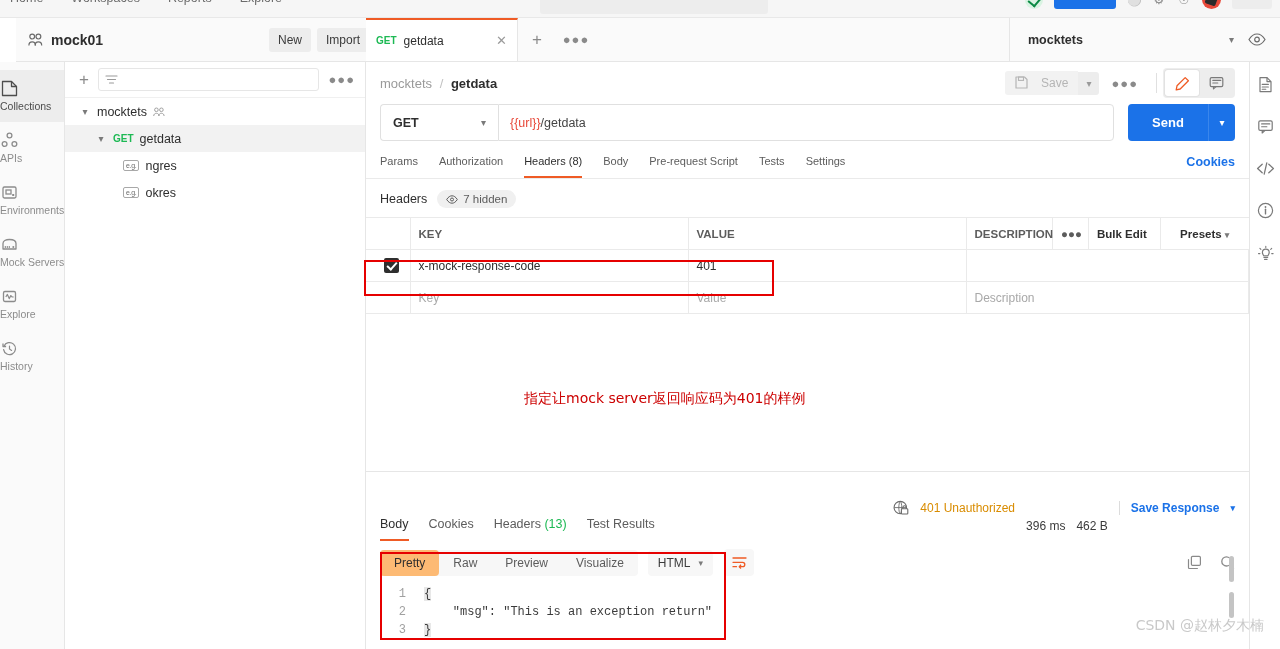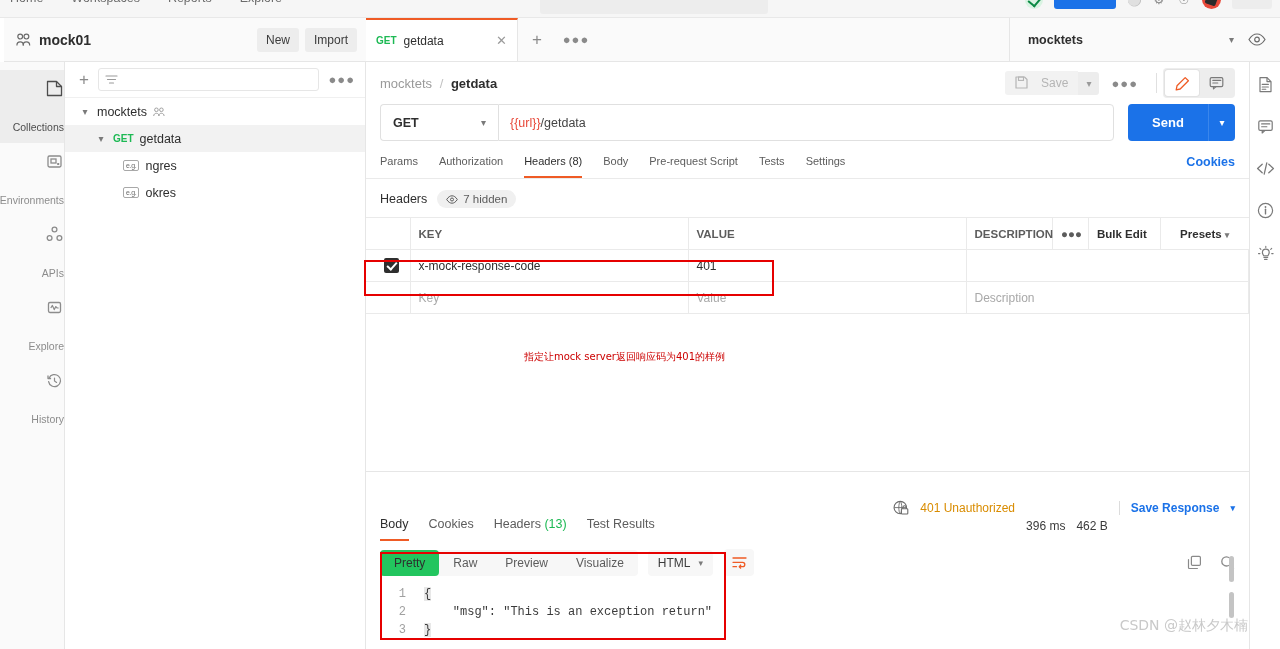--- a/index.html
+++ b/index.html
@@ -28,39 +28,39 @@
     border-right: 2px solid #0a8a43; border-bottom: 2px solid #0a8a43; transform: rotate(40deg); }
   .tn-btn { width: 62px; height: 19px; background: #1b72e8; border-radius: 3px; }
   .tn-ico { width: 14px; height: 14px; color: #8a8a8a; font-size: 12px; line-height: 14px; text-align: center; }
   .tn-avatar { width: 19px; height: 19px; border-radius: 50%; background: #e8493a; position: relative; overflow: hidden; }
   .tn-avatar::after { content: ""; position: absolute; left: 4px; top: 4px; width: 11px; height: 11px;
     background: #2b2b2b; transform: rotate(20deg); border-radius: 2px; }
   .tn-pill { width: 40px; height: 18px; background: #ededed; border-radius: 3px; }
 
   
   .ws-header {
-    position: absolute; top: 18px; left: 4px; width: 366px; height: 44px;
+    position: absolute; top: 18px; left: 16px; width: 366px; height: 44px;
     background: #fafafa; border-bottom: 1px solid #e6e6e6; border-right: 1px solid #e6e6e6;
     display: flex; align-items: center; padding: 0 12px;
   }
   .ws-name { font-size: 14px; font-weight: 600; color: #2e2e2e; margin-left: 8px; }
   .ws-actions { margin-left: auto; display: flex; gap: 6px; }
   .ws-btn {
     background: #ededed; border: none; border-radius: 3px; padding: 5px 9px;
     font-size: 12px; color: #3b3b3b; font-family: inherit; cursor: pointer;
   }
 
   
   .rail {
     position: absolute; top: 62px; left: 0; width: 65px; height: 587px;
     background: #fafafa; border-right: 1px solid #e6e6e6;
     padding-top: 8px;
   }
   .rail-item {
-    display: flex; flex-direction: column; align-items: flex-end; gap: 23px;
+    display: flex; flex-direction: column; align-items: flex-start; gap: 2px;
     padding: 9px 0 10px; cursor: pointer; color: #8c8c8c;
   }
   .rail-item.active { background: #ededed; color: #4d4d4d; }
   .rail-label { font-size: 10.5px; white-space: nowrap; }
 
   
   .side {
     position: absolute; top: 62px; left: 65px; width: 301px; height: 587px;
     background: #fff; border-right: 1px solid #e6e6e6;
   }
@@ -193,43 +193,43 @@
     margin-left: 10px; cursor: pointer;
   }
   .cbox::after {
     content: ""; position: absolute; left: 4.5px; top: 2px; width: 4px; height: 8px;
     border-right: 2px solid #fff; border-bottom: 2px solid #fff; transform: rotate(42deg);
   }
   .hl-box {
     position: absolute; border: 2px solid #e60000; pointer-events: none; z-index: 40;
   }
   .annot {
-    position: absolute; color: #cc0000; font-size: 10px;
-    font-family: "DejaVu Sans", sans-serif; white-space: nowrap; z-index: 41;
+    position: absolute; color: #cc0000; font-size: 14px;
+    font-family: "DejaVu Sans", sans-serif; white-space: nowrap; z-index: 41; margin-top: 40px;
   }
 
   
   .resp-pane {
     position: absolute; top: 471px; left: 366px; width: 883px; height: 178px;
     background: #fff; border-top: 1px solid #e6e6e6;
   }
   .resp-tabs { display: flex; align-items: flex-end; gap: 20px; padding: 11px 14px 0; position: relative; }
   .rsp-t { font-size: 12.5px; color: #5c5c5c; padding-bottom: 8px; cursor: pointer; border-bottom: 2px solid transparent; }
   .rsp-t.on { color: #2e2e2e; border-bottom-color: #ef5b25; }
   .cnt-green { color: #1db954; }
   .resp-meta { margin-left: auto; display: flex; align-items: center; gap: 11px; padding-bottom: 8px; font-size: 12px; }
   .meta-status { color: #d98c00; }
   .meta-v { color: #3b3b3b; margin-top: 36px; }
   .sep-v { width: 1px; height: 14px; background: #dcdcdc; }
   .save-resp { color: #1b72e8; font-weight: 600; cursor: pointer; }
 
   .viewer-bar { display: flex; align-items: center; gap: 0; padding: 8px 14px 0; }
   .vtabs { display: flex; background: #f7f7f7; border-radius: 4px; }
   .vt { padding: 6px 14px; font-size: 12px; color: #5c5c5c; cursor: pointer; border-radius: 4px; }
-  .vt.on { background: #22c55e; color: #2e2e2e; }
+  .vt.on { background: #fdba74; color: #2e2e2e; }
   .lang-sel {
     margin-left: 10px; background: #f7f7f7; border-radius: 4px; padding: 6px 10px;
     font-size: 12px; color: #3b3b3b; display: flex; align-items: center; gap: 8px; cursor: pointer;
   }
   .wrap-btn {
     margin-left: 11px; background: #f7f7f7; border-radius: 4px; width: 30px; height: 27px;
     display: flex; align-items: center; justify-content: center; cursor: pointer; color: #ef5b25;
   }
   .viewer-right { margin-left: auto; display: flex; align-items: center; gap: 18px; color: #8a8a8a; }
 
@@ -245,21 +245,21 @@
   
   .right-rail {
     position: absolute; top: 62px; right: 0; width: 31px; height: 587px;
     background: #fff; border-left: 1px solid #e6e6e6;
     display: flex; flex-direction: column; align-items: center; gap: 26px; padding-top: 14px;
   }
   .rr-ico { color: #7a7a7a; cursor: pointer; }
 
   .scroll-seg { position: absolute; right: 46px; width: 5px; background: #c4c4c4; border-radius: 3px; }
   .watermark {
-    position: absolute; right: 32px; bottom: 14px; color: #c9c9c9; font-size: 14px;
+    position: absolute; right: 16px; bottom: 14px; color: #c9c9c9; font-size: 14px;
     font-family: "DejaVu Sans", sans-serif; white-space: nowrap; user-select: none;
   }
   svg { display: block; }
 </style>
 </head>
 <body>
 
 <div id="app">
 
   <div class="topnav">
@@ -305,39 +305,49 @@
           <path d="M2.5 2.5h9l5 5v9h-14z" fill="none" stroke="#4d4d4d" stroke-width="1.3" stroke-linejoin="round"></path>
           <path d="M11.5 2.5v5h5" fill="none" stroke="#4d4d4d" stroke-width="1.3" stroke-linejoin="round"></path>
         </svg>
       </span>
       <span class="rail-label">Collections</span>
     </div>
 
     <div class="rail-item">
       <span>
         <svg width="19" height="19" viewBox="0 0 19 19">
+          <circle cx="9.5" cy="4.5" r="2.4" fill="none" stroke="#8c8c8c" stroke-width="1.3"></circle>
+          <circle cx="4.6" cy="13" r="2.4" fill="none" stroke="#8c8c8c" stroke-width="1.3"></circle>
+          <circle cx="14.4" cy="13" r="2.4" fill="none" stroke="#8c8c8c" stroke-width="1.3"></circle>
+        </svg>
+      </span>
+      <span class="rail-label">APIs</span>
+    </div>
+
+    <div class="rail-item">
+      <span>
+        <svg width="19" height="19" viewBox="0 0 19 19">
           <rect x="3" y="4" width="13" height="11" rx="1.4" fill="none" stroke="#8c8c8c" stroke-width="1.3"></rect>
           <rect x="6" y="7" width="5" height="4" fill="none" stroke="#8c8c8c" stroke-width="1.3"></rect>
           <rect x="12.2" y="11" width="2" height="2" fill="#8c8c8c"></rect>
         </svg>
       </span>
       <span class="rail-label">Environments</span>
     </div>
 
     <div class="rail-item">
       <span>
         <svg width="19" height="19" viewBox="0 0 19 19">
-          <circle cx="9.5" cy="4.5" r="2.4" fill="none" stroke="#8c8c8c" stroke-width="1.3"></circle>
-          <circle cx="4.6" cy="13" r="2.4" fill="none" stroke="#8c8c8c" stroke-width="1.3"></circle>
-          <circle cx="14.4" cy="13" r="2.4" fill="none" stroke="#8c8c8c" stroke-width="1.3"></circle>
-        </svg>
-      </span>
-      <span class="rail-label">APIs</span>
-    </div>
-
+          <path d="M3 8.5c0-2.6 2.6-4 6.5-4s6.5 1.4 6.5 4v5.5h-13z" fill="none" stroke="#8c8c8c" stroke-width="1.3" stroke-linejoin="round"></path>
+          <path d="M5.3 11v2M7.3 11v2M9.3 11v2" stroke="#8c8c8c" stroke-width="1.1"></path>
+          <circle cx="13.3" cy="12" r="1" fill="#8c8c8c"></circle>
+        </svg>
+      </span>
+      <span class="rail-label">Mock Servers</span>
+    </div>
 
     <div class="rail-item">
       <span>
         <svg width="19" height="19" viewBox="0 0 19 19">
           <rect x="3.5" y="4.5" width="12" height="10" rx="1.4" fill="none" stroke="#8c8c8c" stroke-width="1.3"></rect>
           <path d="M5.8 10l1.6-2.6 1.8 4.2 1.6-3 1.4 1.4h1.5" fill="none" stroke="#8c8c8c" stroke-width="1.2" stroke-linejoin="round"></path>
         </svg>
       </span>
       <span class="rail-label">Explore</span>
     </div>

